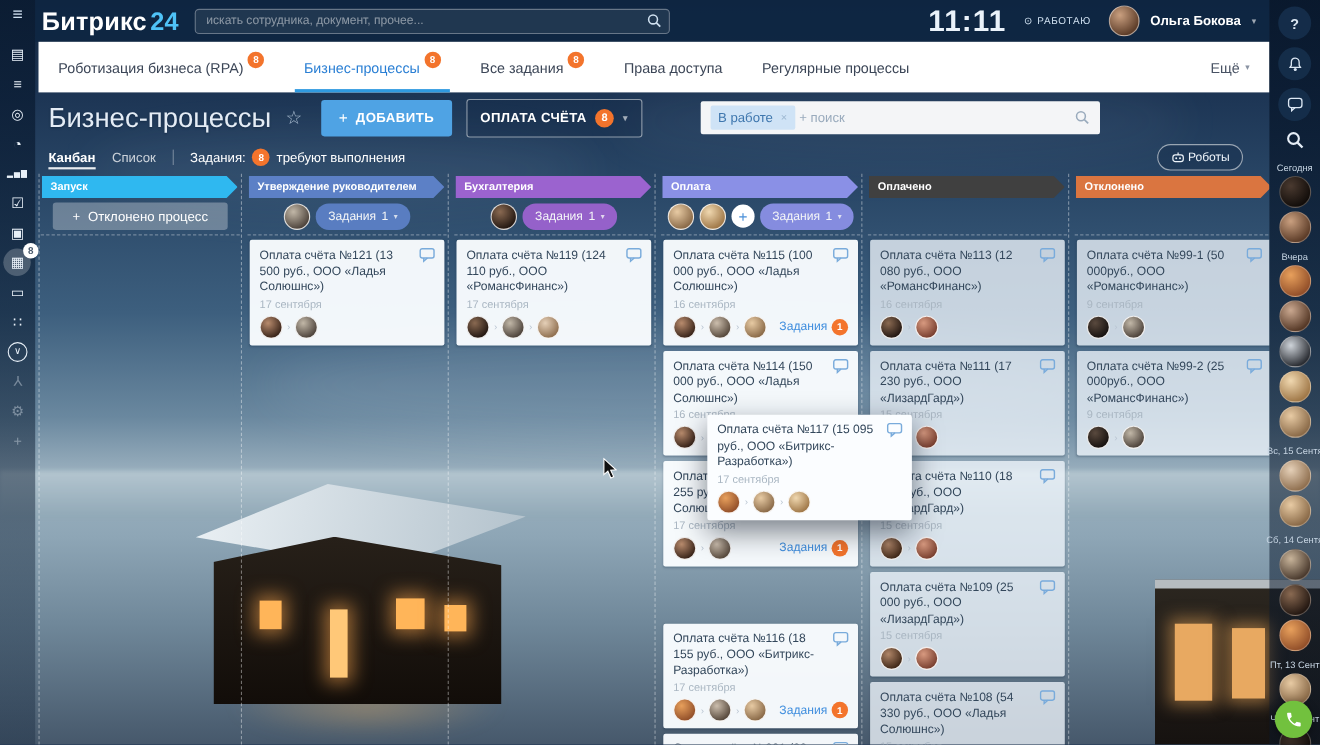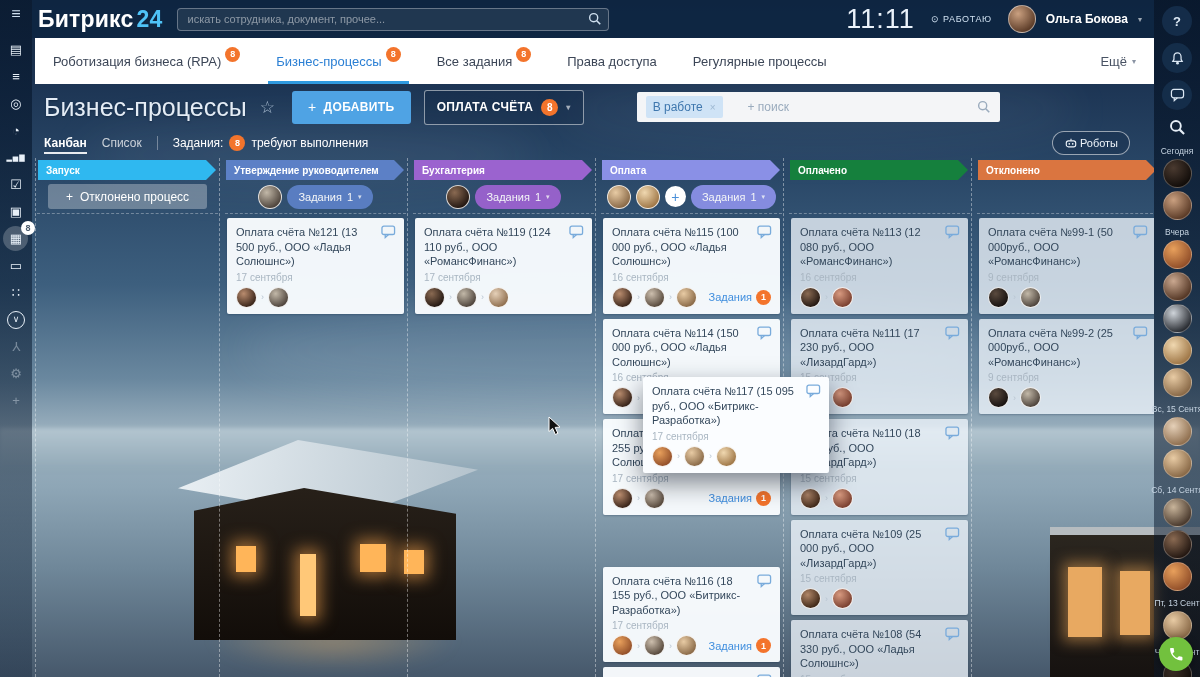--- a/index.html
+++ b/index.html
@@ -56,21 +56,21 @@
   .topbar{height:38px;flex:none;background:rgba(14,38,66,.88);display:flex;align-items:center;
           padding:0 12px 0 6px;gap:10px;}
   .logo{font-size:23px;font-weight:bold;color:#fff;letter-spacing:.2px;white-space:nowrap;}
   .logo .l24{color:#4fc3f7;margin-left:3px;}
   .tsearch{position:relative;width:432px;height:23px;margin-left:4px;}
   .tsearch input{width:100%;height:100%;box-sizing:border-box;background:rgba(255,255,255,.08);
        border:1px solid rgba(255,255,255,.32);border-radius:4px;color:#dce8f4;font-size:11px;
        padding:0 26px 0 10px;outline:none;font-family:"Liberation Sans",sans-serif;}
   .tsearch input::placeholder{color:rgba(255,255,255,.48);}
   .tsearch .mag{position:absolute;right:7px;top:4px;}
-  .time{margin-left:auto;font-size:27px;font-weight:400;color:#eaf2fa;letter-spacing:1px;}
+  .time{margin-left:auto;font-size:27px;font-weight:700;color:#eaf2fa;letter-spacing:1px;}
   .status{display:flex;align-items:center;gap:4px;font-size:9px;letter-spacing:.6px;color:#cfe0f0;margin:0 6px;}
   .uav{width:26px;height:26px;border-radius:50%;border:1px solid rgba(255,255,255,.5);}
   .uname{font-size:12px;font-weight:bold;color:#fff;white-space:nowrap;}
   .caret{color:rgba(255,255,255,.6);font-size:8px;}
   
   .tabbar{height:46px;flex:none;background:#fff;margin-left:3px;display:flex;align-items:center;
           padding:0 18px;gap:36px;font-size:13px;color:#3c4657;}
   .tab{position:relative;height:100%;display:flex;align-items:center;white-space:nowrap;}
   .tab.active{color:#2a7fd4;}
   .tab.active::after{content:'';position:absolute;left:-8px;right:-8px;bottom:0;height:3px;background:#2f9ae0;}
@@ -85,21 +85,21 @@
   .star{color:#a7bace;font-size:17px;margin-right:4px;}
   .btn-add{height:33px;background:#4fa3e4;border-radius:3px;color:#fff;font-size:12px;font-weight:bold;
            letter-spacing:.4px;display:flex;align-items:center;gap:7px;padding:0 16px;white-space:nowrap;}
   .btn-add .plus2{font-size:14px;font-weight:normal;}
   .btn-type{height:33px;border:1px solid rgba(255,255,255,.5);background:rgba(12,32,58,.25);border-radius:3px;
             color:#fff;font-size:12px;font-weight:bold;letter-spacing:.3px;display:flex;align-items:center;
             gap:8px;padding:0 12px;white-space:nowrap;}
   .obadge{background:#f3742c;color:#fff;border-radius:50%;width:17px;height:17px;font-size:10px;
           font-weight:bold;display:flex;align-items:center;justify-content:center;flex:none;}
   .filterbox{margin-left:40px;width:345px;height:30px;background:rgba(255,255,255,.95);border-radius:2px;
-             display:flex;align-items:center;padding:0 9px;gap:25px;}
+             display:flex;align-items:center;padding:0 9px;gap:4px;}
   .ftag{background:#cfe3f6;color:#3f77ae;font-size:12px;height:22px;display:flex;align-items:center;
         gap:7px;padding:0 7px;border-radius:2px;white-space:nowrap;}
   .ftag .x{color:#9db8d2;font-size:10px;}
   .fph{color:#9aabbd;font-size:12px;flex:1;}
   
   .viewbar{height:26px;flex:none;display:flex;align-items:center;padding:0 12px;gap:15px;
            color:#fff;font-size:12px;}
   .vtab{height:100%;display:flex;align-items:center;position:relative;color:rgba(255,255,255,.75);}
   .vtab.active{color:#fff;font-weight:bold;}
   .vtab.active::after{content:'';position:absolute;left:0;right:0;bottom:2px;height:2px;background:rgba(255,255,255,.9);}
@@ -497,21 +497,21 @@
             <div class="card">
               <div class="ctitle">Оплата счёта №201 (33 000 руб., ООО «Ладья Солюшнс»)</div>
               <span class="cbubble"><svg width="15" height="14" viewBox="0 0 16 15">
                   <rect x="1" y="1.2" width="13.5" height="9" rx="2" fill="none" stroke="#79abdb" stroke-width="1.4"></rect>
                   <path d="M4.5 10.2v3.2l3.6-3.2" fill="none" stroke="#79abdb" stroke-width="1.4"></path>
                 </svg></span>
             </div>
           </div>
         </div>
         <div class="col">
-          <div class="colhead" style="background: #15803d;">Оплачено</div>
+          <div class="colhead" style="background: #404040;">Оплачено</div>
           <div class="pillrow"></div>
           <div class="cards">
             <div class="card faded">
               <div class="ctitle">Оплата счёта №113 (12 080 руб., ООО «РомансФинанс»)</div>
               <span class="cbubble"><svg width="15" height="14" viewBox="0 0 16 15">
                   <rect x="1" y="1.2" width="13.5" height="9" rx="2" fill="none" stroke="#79abdb" stroke-width="1.4"></rect>
                   <path d="M4.5 10.2v3.2l3.6-3.2" fill="none" stroke="#79abdb" stroke-width="1.4"></path>
                 </svg></span>
               <div class="cdate">16 сентября</div>
               <div class="crow">

